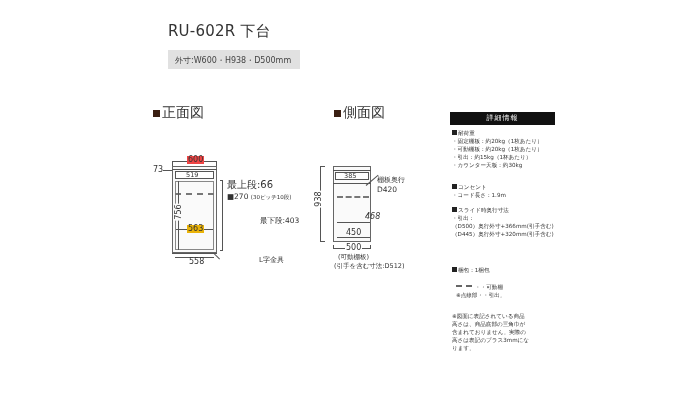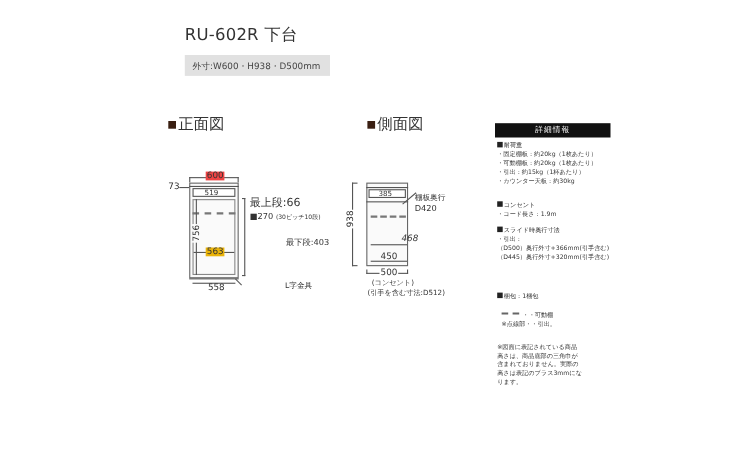--- a/index.html
+++ b/index.html
@@ -109,21 +109,21 @@
   <div class="dim" style="left:346px;top:229px;">450</div>
 
   <div class="line" style="left:366px;top:185px;width:16px;height:1px;transform:rotate(-40deg);transform-origin:left;"></div>
   <div class="dim" style="left:377px;top:177px;font-size:7px;">棚板奥行</div>
   <div class="dim" style="left:377px;top:186px;font-size:7.5px;">D420</div>
 
   <div class="line" style="left:333px;top:245px;width:1px;height:4px;"></div>
   <div class="line" style="left:370px;top:245px;width:1px;height:4px;"></div>
   <div class="line" style="left:333px;top:248px;width:38px;height:1px;"></div>
   <div class="dim" style="left:345px;top:244px;background:#fff;padding:0 1px;">500</div>
-  <div class="dim" style="left:338px;top:254px;font-size:6.5px;">(コンセント)</div>
+  <div class="dim" style="left:338px;top:254px;font-size:6.5px;">(可動棚板)</div>
   <div class="dim" style="left:334px;top:263px;font-size:6.5px;">(引手を含む寸法:D512)</div>
 </div>
 
 <div class="detail-header">詳細情報</div>
 
 <div class="d-block" style="top:129px;">
   <span class="h">耐荷重</span>
   <span class="row">・固定棚板：約20kg（1枚あたり）</span>
   <span class="row">・可動棚板：約20kg（1枚あたり）</span>
   <span class="row">・引出：約15kg（1杯あたり）</span>

